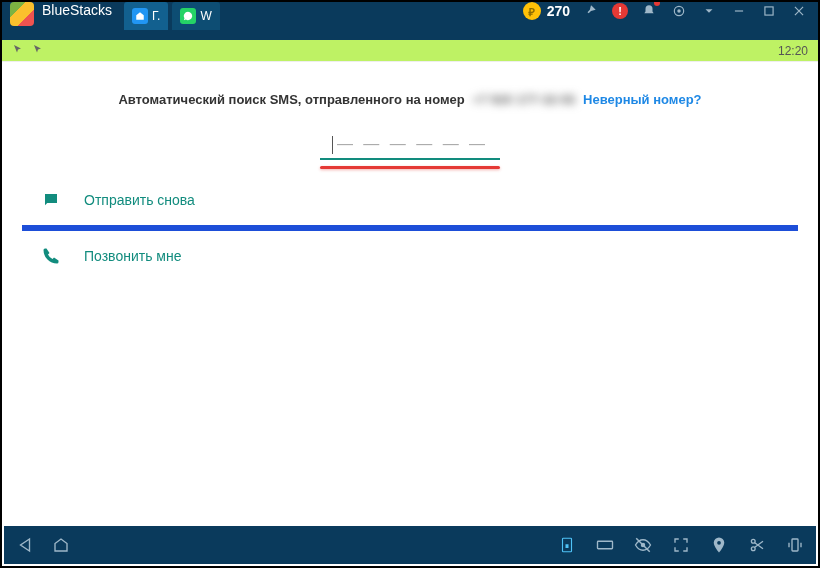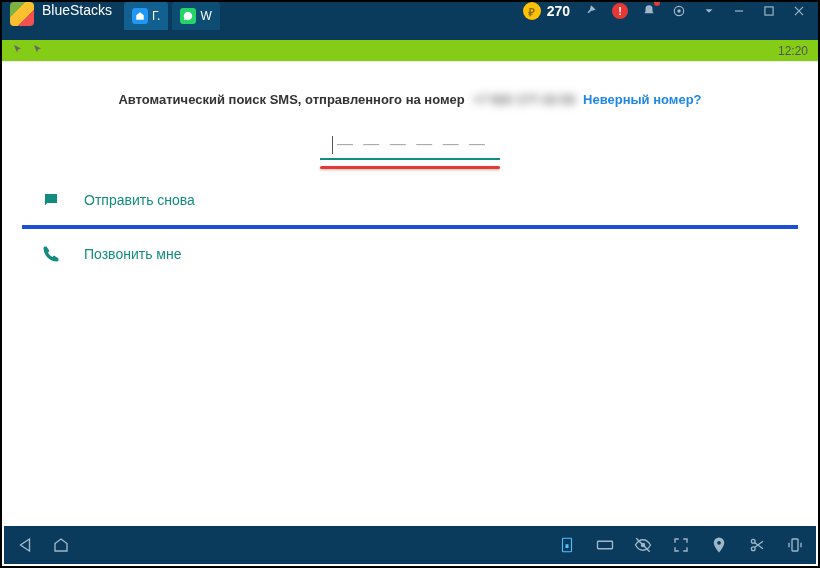--- a/index.html
+++ b/index.html
@@ -17,39 +17,39 @@
   .tab-icon svg { width: 10px; height: 10px; fill: #fff; }
   .titlebar-right { margin-left: auto; display: flex; align-items: center; gap: 12px; padding-right: 10px; }
   .coin { width: 18px; height: 18px; border-radius: 50%; background: #ffc107; display: inline-flex; align-items: center; justify-content: center; font-size: 11px; color: #8b6b00; font-weight: bold; }
   .coin-count { font-size: 14px; color: #fff; font-weight: bold; margin-left: -6px; }
   .tb-icon { width: 18px; height: 18px; display: flex; align-items: center; justify-content: center; color: #aaa; cursor: pointer; }
   .tb-icon svg { width: 14px; height: 14px; fill: #9fb8c9; }
   .tb-red { width: 16px; height: 16px; border-radius: 50%; background: #e53935; color: #fff; font-size: 11px; display: flex; align-items: center; justify-content: center; font-weight: bold; }
   .tb-dot { position: relative; }
   .tb-dot::after { content: ''; width: 6px; height: 6px; background: #e53935; border-radius: 50%; position: absolute; top: -2px; right: -2px; }
   
-  .statusbar { height: 22px; background: #84cc16; display: flex; align-items: center; padding: 0 10px; color: #555; font-size: 12px; border-bottom: 1px solid #eee; }
+  .statusbar { height: 22px; background: #bef264; display: flex; align-items: center; padding: 0 10px; color: #555; font-size: 12px; border-bottom: 1px solid #eee; }
   .statusbar .sb-right { margin-left: auto; }
   .sb-arrow { margin-right: 8px; }
   .sb-arrow svg { width: 12px; height: 12px; fill: #666; }
   
   .content { background: #fff; padding: 30px 20px 0; }
   .verify-title { text-align: center; color: #128c7e; font-size: 17px; margin-bottom: 22px; }
   .sms-line { text-align: center; color: #333; font-size: 13px; margin-bottom: 28px; font-weight: bold; }
   .sms-line .blur { filter: blur(4px); color: #666; margin: 0 4px; }
   .wrong-link { color: #1e88e5; }
   
   .code-input-wrap { text-align: center; margin-bottom: 6px; }
   .code-input { display: inline-block; width: 180px; padding-bottom: 4px; border-bottom: 2px solid #128c7e; position: relative; }
   .code-dashes { color: #aaa; font-size: 16px; letter-spacing: 3px; }
   .cursor { display: inline-block; width: 1px; height: 18px; background: #555; vertical-align: middle; margin-right: 4px; }
   .red-underline { width: 180px; height: 3px; background: #e53935; margin: 2px auto 6px; border-radius: 2px; box-shadow: 0 1px 3px rgba(229,57,53,0.4); }
   .code-hint { text-align: center; color: #888; font-size: 12px; margin-bottom: 24px; }
   
-  .action-row { display: flex; align-items: center; padding: 14px 18px; border-bottom: 4px solid #1d4ed8; cursor: pointer; }
+  .action-row { display: flex; align-items: center; padding: 14px 18px; border-bottom: 6px solid #1d4ed8; cursor: pointer; }
   .action-row:last-of-type { border-bottom: none; }
   .action-icon { width: 22px; height: 22px; margin-right: 22px; display: flex; align-items: center; justify-content: center; }
   .action-icon svg { width: 18px; height: 18px; fill: #128c7e; }
   .action-label { color: #128c7e; font-size: 14px; }
   
   .bottombar { position: absolute; bottom: 2px; left: 2px; right: 2px; height: 38px; background: #0a3a5c; display: flex; align-items: center; padding: 0 10px; }
   .bb-left { display: flex; gap: 14px; }
   .bb-right { margin-left: auto; display: flex; gap: 16px; align-items: center; }
   .bb-icon { width: 22px; height: 22px; display: flex; align-items: center; justify-content: center; cursor: pointer; }
   .bb-icon svg { width: 18px; height: 18px; fill: none; stroke: #9fb8c9; stroke-width: 1.8; }

